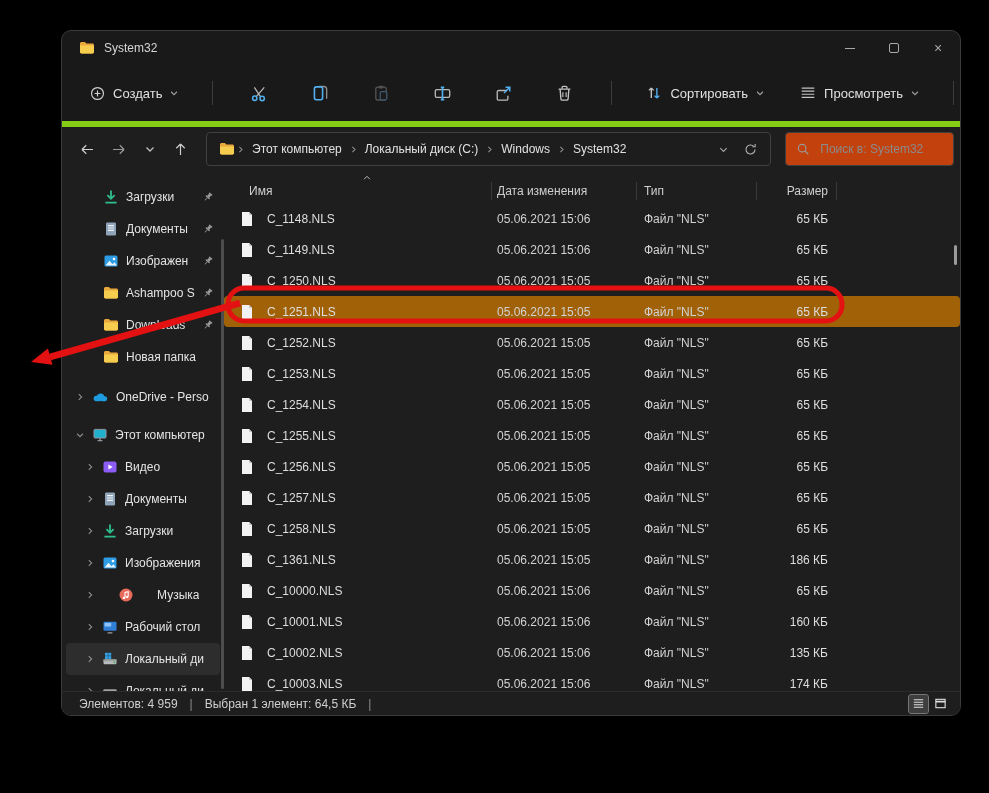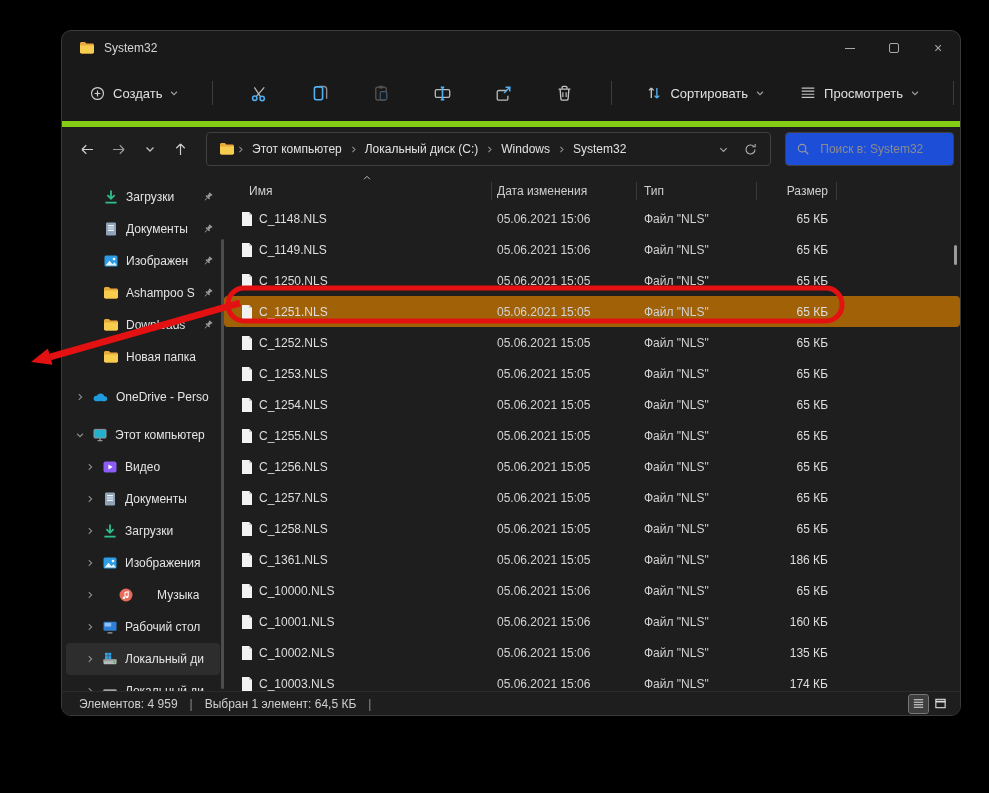--- a/index.html
+++ b/index.html
@@ -26,21 +26,21 @@
   
   .panel{position:absolute;left:0;top:90px;right:0;bottom:0;background:#1e1e1e;border-top:6px solid #84cc16;}
   
   .addr-row{height:44px;display:flex;align-items:center;padding:0 6px 0 10px;}
   .nav-btn{width:31px;height:30px;display:flex;align-items:center;justify-content:center;border-radius:4px;flex:none;}
   .addr-bar{margin-left:10px;width:570px;height:34px;background:#1d1d1d;border:1px solid #404040;border-radius:4px;
     display:flex;align-items:center;padding:0 8px 0 12px;}
   .crumb{padding:4px 6px;color:#e2e2e2;white-space:nowrap;}
   .crumb-sep{display:flex;margin:0 1px;opacity:.8;}
   .addr-right{margin-left:auto;display:flex;align-items:center;gap:14px;padding-right:4px;}
-  .searchbox{margin-left:14px;width:170px;height:34px;background:#1d4ed8;border:1px solid #404040;border-radius:4px;
+  .searchbox{margin-left:14px;width:170px;height:34px;background:#c2410c;border:1px solid #404040;border-radius:4px;
     display:flex;align-items:center;padding:0 10px;}
   .searchbox input{background:transparent;border:0;outline:0;color:#cfcfcf;font-size:12px;width:100%;margin-left:8px;
     font-family:"Liberation Sans","DejaVu Sans",sans-serif;}
   .searchbox input::placeholder{color:#8b8b8b;}
   
   .main{position:absolute;left:0;top:44px;right:0;bottom:24px;overflow:hidden;display:flex;}
   .sidebar{width:162px;flex:none;padding-top:10px;position:relative;}
   .side-item{height:32px;display:flex;align-items:center;border-radius:4px;margin:0 4px;white-space:nowrap;overflow:hidden;}
   .side-item .lbl{margin-left:7px;overflow:hidden;text-overflow:clip;white-space:nowrap;color:#e4e4e4;}
   .side-item .pin{margin-left:auto;margin-right:6px;flex:none;}
@@ -52,21 +52,21 @@
   .filepane{flex:1;position:relative;padding-top:8px;}
   .lheader{height:24px;display:flex;align-items:center;position:relative;color:#cfcfcf;}
   .hsort{position:absolute;left:138px;top:-7px;color:#bdbdbd;}
   .hsep{position:absolute;top:3px;width:1px;height:18px;background:#3a3a3a;}
   .col-name{width:267px;padding-left:25px;}
   .col-date{width:145px;padding-left:6px;}
   .col-type{width:120px;padding-left:8px;}
   .col-size{width:80px;text-align:right;padding-right:8px;}
   .rows{position:relative;}
   .frow{height:31px;display:flex;align-items:center;color:#dedede;}
-  .frow .col-name{display:flex;align-items:center;gap:5px;padding-left:16px;}
+  .frow .col-name{display:flex;align-items:center;gap:13px;padding-left:16px;}
   .frow.sel{background:#a16207;border-radius:4px;}
   .frow .col-date,.frow .col-type{color:#d2d2d2;}
   .list-scroll{position:absolute;right:3px;top:74px;width:3px;height:20px;background:#9a9a9a;border-radius:2px;}
   
   .statusbar{position:absolute;left:0;bottom:0;right:0;height:24px;border-top:1px solid #2b2b2b;
     display:flex;align-items:center;padding:0 10px 0 17px;color:#cfcfcf;background:#1e1e1e;}
   .st-sep{margin:0 12px;color:#8b8b8b;}
   .view-btns{margin-left:auto;display:flex;gap:3px;}
   .view-btn{width:19px;height:18px;display:flex;align-items:center;justify-content:center;border-radius:2px;}
   .view-btn.active{background:#3e3e3e;outline:1px solid #777;}

